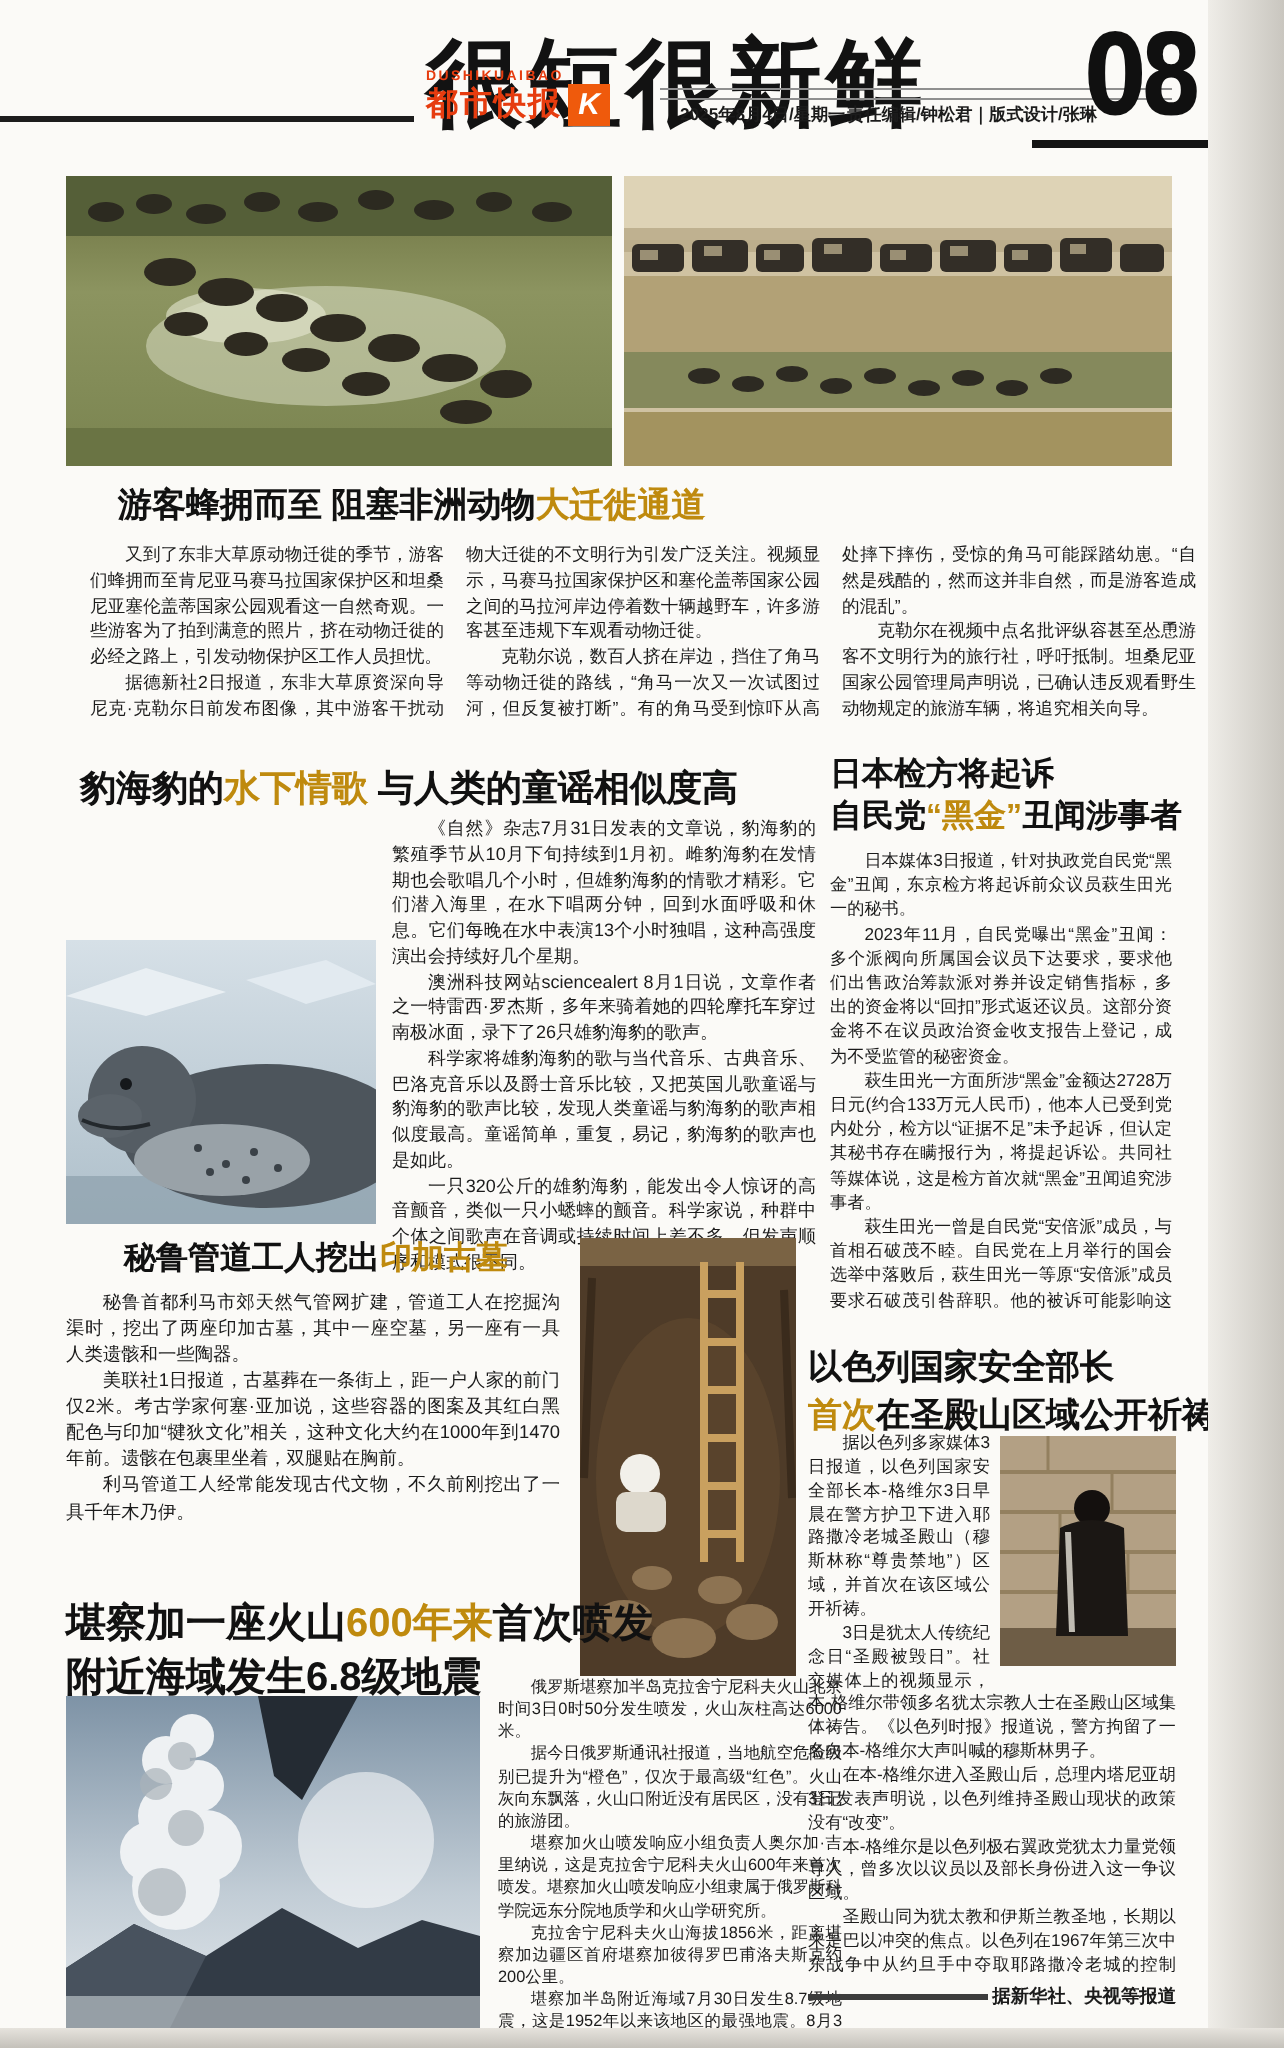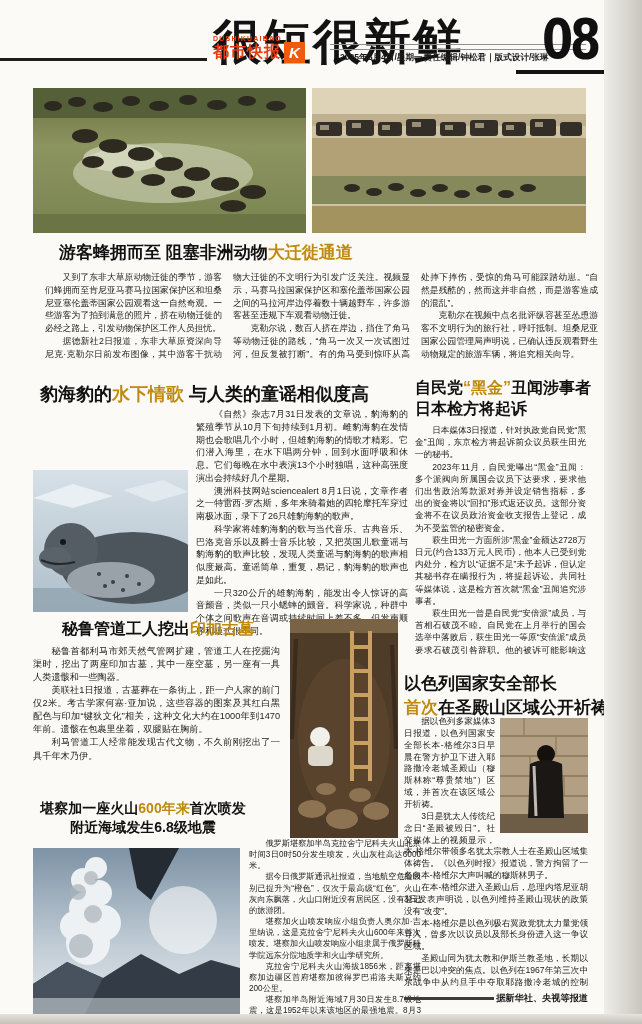--- a/index.html
+++ b/index.html
@@ -47,21 +47,21 @@
   .peru-body{left:33px;top:645px;width:247px;height:158px;font-size:9.2px;line-height:1.42;}
   .peru-photo{left:290px;top:619px;width:108px;height:219px;}
   
   .il-headline{left:404px;top:672px;width:184px;font-size:17px;line-height:1.4;}
   .il-body{left:404px;top:716px;width:184px;height:270px;font-size:8.6px;line-height:1.38;}
   .il-photo{float:right;width:88px;height:115px;margin:2px 0 5px 5px;}
   .credit{left:404px;top:992px;width:184px;display:flex;align-items:center;gap:2px;}
   .credit-rule{flex:1;height:3px;background:#3c3c3c;}
   .credit-text{font-size:9.2px;font-weight:700;white-space:nowrap;}
   
-  .vol-headline{left:33px;top:799px;width:220px;font-size:14px;line-height:1.35;text-align:center;}
+  .vol-headline{left:33px;top:799px;width:220px;font-size:20px;line-height:1.35;}
   .vol-photo{left:33px;top:848px;width:207px;height:166px;}
   .vol-body{left:249px;top:838px;width:172px;height:178px;font-size:8.2px;line-height:1.36;}
   
   .edge-right{left:604px;top:0;width:38px;height:1024px;
               background:linear-gradient(to right,#efede8,#c9c6bf);}
   .edge-bottom{left:0;top:1014px;width:642px;height:10px;
                background:linear-gradient(to bottom,#e6e3dd,#c4c1ba);}
 </style>
 </head>
 <body>
@@ -215,24 +215,24 @@
     </svg>
   </div>
   <div class="abs a2-colB body-text">
     <p>《自然》杂志7月31日发表的文章说，豹海豹的繁殖季节从10月下旬持续到1月初。雌豹海豹在发情期也会歌唱几个小时，但雄豹海豹的情歌才精彩。它们潜入海里，在水下唱两分钟，回到水面呼吸和休息。它们每晚在水中表演13个小时独唱，这种高强度演出会持续好几个星期。</p>
     <p>澳洲科技网站sciencealert 8月1日说，文章作者之一特雷西·罗杰斯，多年来骑着她的四轮摩托车穿过南极冰面，录下了26只雄豹海豹的歌声。</p>
     <p>科学家将雄豹海豹的歌与当代音乐、古典音乐、巴洛克音乐以及爵士音乐比较，又把英国儿歌童谣与豹海豹的歌声比较，发现人类童谣与豹海豹的歌声相似度最高。童谣简单，重复，易记，豹海豹的歌声也是如此。</p>
     <p>一只320公斤的雄豹海豹，能发出令人惊讶的高音颤音，类似一只小蟋蟀的颤音。科学家说，种群中个体之间歌声在音调或持续时间上差不多，但发声顺序和模式很不同。</p>
   </div>
 
   <div class="abs jp-headline hl">
+    <div>日本检方将起诉</div>
     <div>
       <span>自民党</span><span class="accent">“黑金”</span><span>丑闻涉事者</span>
     </div>
-    <div>日本检方将起诉</div>
   </div>
   <div class="abs jp-body body-text">
     <p>日本媒体3日报道，针对执政党自民党“黑金”丑闻，东京检方将起诉前众议员萩生田光一的秘书。</p>
     <p>2023年11月，自民党曝出“黑金”丑闻：多个派阀向所属国会议员下达要求，要求他们出售政治筹款派对券并设定销售指标，多出的资金将以“回扣”形式返还议员。这部分资金将不在议员政治资金收支报告上登记，成为不受监管的秘密资金。</p>
     <p>萩生田光一方面所涉“黑金”金额达2728万日元(约合133万元人民币)，他本人已受到党内处分，检方以“证据不足”未予起诉，但认定其秘书存在瞒报行为，将提起诉讼。共同社等媒体说，这是检方首次就“黑金”丑闻追究涉事者。</p>
     <p>萩生田光一曾是自民党“安倍派”成员，与首相石破茂不睦。自民党在上月举行的国会选举中落败后，萩生田光一等原“安倍派”成员要求石破茂引咎辞职。他的被诉可能影响这一行动。</p>
   </div>
 
   <div class="abs peru-headline hl">
     <span>秘鲁管道工人挖出</span><span class="accent">印加古墓</span>

